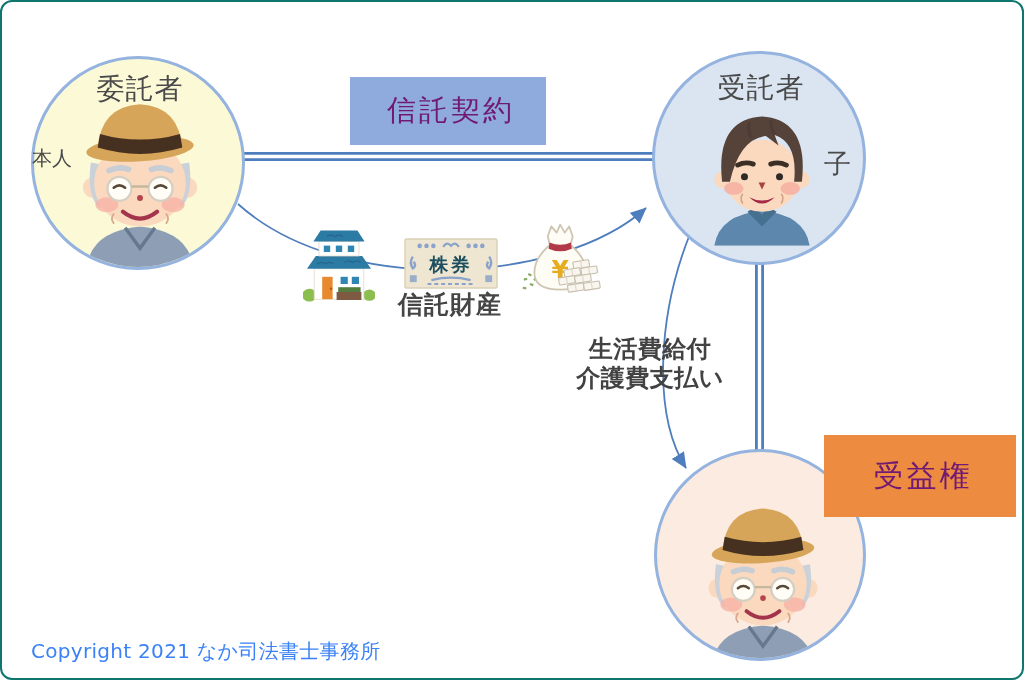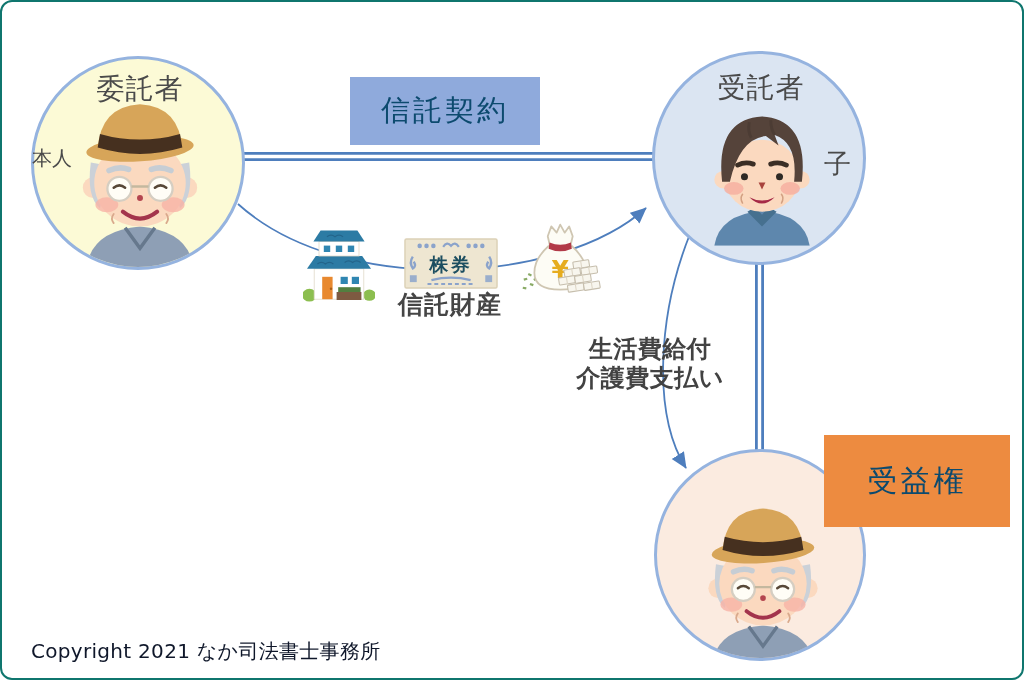--- a/index.html
+++ b/index.html
@@ -18,31 +18,31 @@
   .face-trustee{left:34px;top:36px;width:146px;height:156px;}
   .face-beneficiary{left:24px;top:40px;width:164px;height:175px;}
   .lbl{position:absolute;color:#4A4A4A;z-index:3;white-space:nowrap;}
   .lbl-role{font-size:28px;width:110px;text-align:center;letter-spacing:1px;}
   #lbl-settlor-role{left:83px;top:68px;}
   #lbl-trustee-role{left:704px;top:67px;}
   #lbl-beneficiary-role{left:705px;top:461px;}
   #lbl-settlor-tag{left:30px;top:143px;font-size:20px;}
   #lbl-trustee-tag{left:822px;top:144px;font-size:27px;}
   .tagbox{position:absolute;display:flex;align-items:center;justify-content:center;
-    color:#0c4a6e;letter-spacing:3px;z-index:4;}
+    color:#701a75;letter-spacing:3px;z-index:4;padding-left:6px;}
   #box-contract{left:348px;top:75px;width:190px;height:68px;background:#8FAADC;font-size:29px;}
-  #box-right{left:822px;top:433px;width:186px;height:92px;background:#ED8B40;font-size:30px;z-index:5;}
+  #box-right{left:822px;top:433px;width:186px;height:82px;background:#ED8B40;font-size:30px;z-index:5;}
   .asset{position:absolute;z-index:2;}
   #asset-house{left:301px;top:221px;width:72px;height:82px;}
   #asset-cert{left:402px;top:236px;width:94px;height:51px;}
   #asset-bag{left:519px;top:218px;width:82px;height:77px;}
   #assets-caption{left:394px;top:286px;width:108px;text-align:center;font-size:25px;font-weight:bold;color:#454545;letter-spacing:1px;}
   #payment-label{left:558px;top:333px;width:180px;text-align:center;font-size:24px;font-weight:bold;
     color:#424242;line-height:29px;letter-spacing:0.5px;z-index:3;}
-  #copyright{left:29px;top:636px;font-size:20px;color:#0f172a;letter-spacing:0.3px;}
+  #copyright{left:29px;top:636px;font-size:20px;color:#3b82f6;letter-spacing:0.3px;}
 </style>
 </head>
 <body>
 
 <div class="canvas">
 
   <svg width="0" height="0" style="position:absolute" aria-hidden="true">
     <symbol id="sym-elder" viewBox="0 0 150 160">
       <g>
         <path d="M28,160 Q31,126 75,122 Q119,126 122,160 Z" fill="#8E9FB5"></path>

